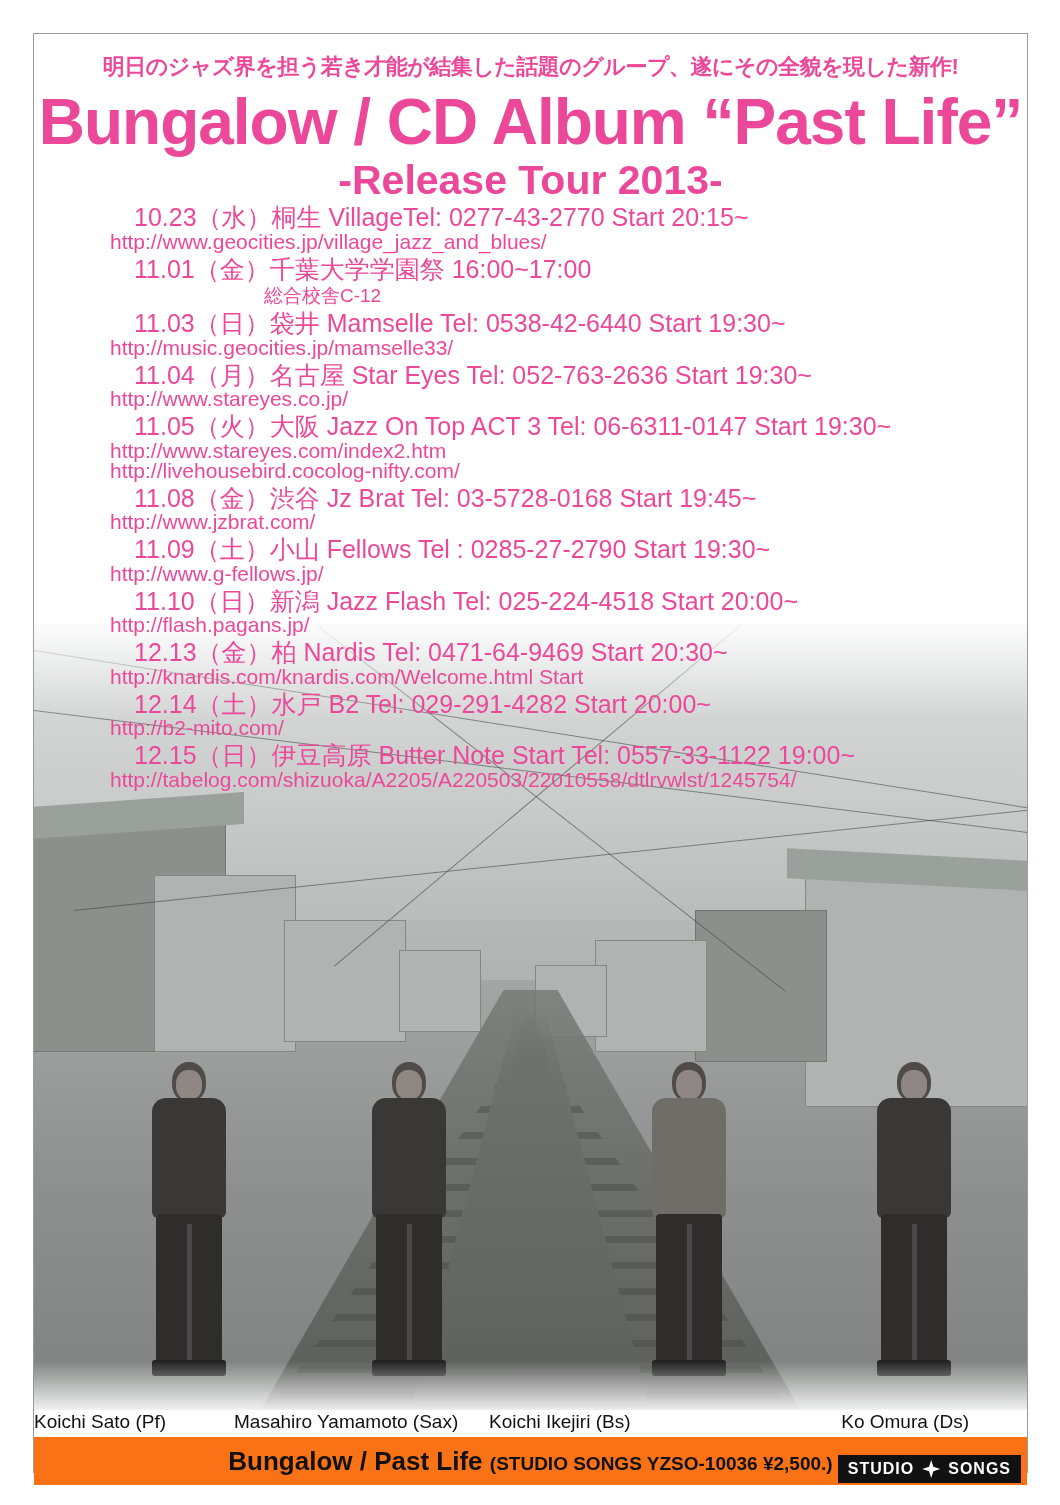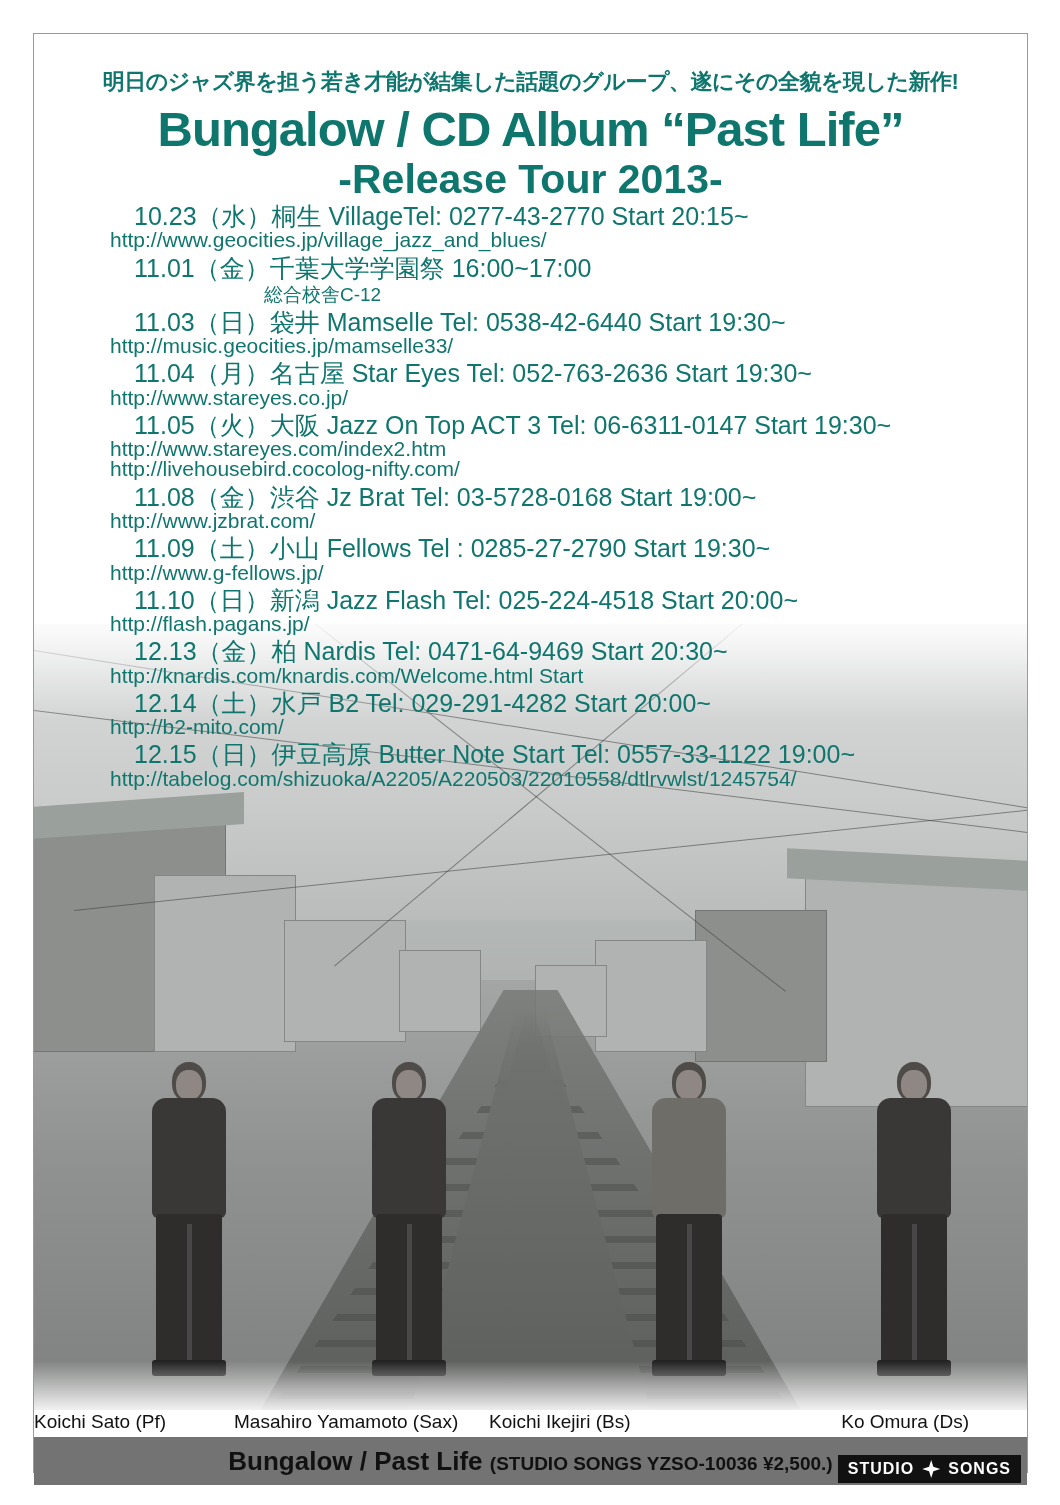--- a/index.html
+++ b/index.html
@@ -154,35 +154,35 @@
     left: 50%; top: 298px; width: 74px; height: 16px; margin-left: -37px;
     background: #222;
     border-radius: 3px;
   }
   .person.light .torso { background: #6f6d68; }
 
   
   .content {
     position: absolute;
     left: 34px;
-    top: 45px;
+    top: 30px;
     width: 993px;
     z-index: 6;
-    color: #0f766e;
+    color: #ec4899;
   }
   .tagline {
     text-align: center;
     font-size: 22px;
     font-weight: bold;
     letter-spacing: -0.5px;
     margin-top: 22px;
   }
   .title {
     text-align: center;
-    font-size: 49px;
+    font-size: 64px;
     font-weight: bold;
     letter-spacing: -1px;
     margin-top: 6px;
     line-height: 1.08;
   }
   .subtitle {
     text-align: center;
     font-size: 41px;
     font-weight: bold;
     margin-top: 2px;
@@ -234,21 +234,21 @@
   .footer {
     position: absolute;
     left: 34px;
     bottom: 20px;
     width: 993px;
     height: 48px;
     z-index: 7;
     display: flex;
     align-items: center;
     justify-content: center;
-    background: #737373;
+    background: #f97316;
   }
   .footer-text {
     font-size: 26px;
     font-weight: bold;
     color: #111;
   }
   .footer-text .small {
     font-size: 19px;
     font-weight: bold;
   }
@@ -402,21 +402,21 @@
       <div class="date-row">
         <div class="date-line">11.05（火）大阪 Jazz On Top ACT 3 Tel: 06-6311-0147 Start 19:30~</div>
         <div class="url-line">http://www.stareyes.com/index2.htm</div>
       </div>
 
       <div class="date-row">
         <div class="url-line">http://livehousebird.cocolog-nifty.com/</div>
       </div>
 
       <div class="date-row">
-        <div class="date-line">11.08（金）渋谷 Jz Brat Tel: 03-5728-0168 Start 19:00~</div>
+        <div class="date-line">11.08（金）渋谷 Jz Brat Tel: 03-5728-0168 Start 19:45~</div>
         <div class="url-line">http://www.jzbrat.com/</div>
       </div>
 
       <div class="date-row">
         <div class="date-line">11.09（土）小山 Fellows Tel : 0285-27-2790 Start 19:30~</div>
         <div class="url-line">http://www.g-fellows.jp/</div>
       </div>
 
       <div class="date-row">
         <div class="date-line">11.10（日）新潟 Jazz Flash Tel: 025-224-4518 Start 20:00~</div>

